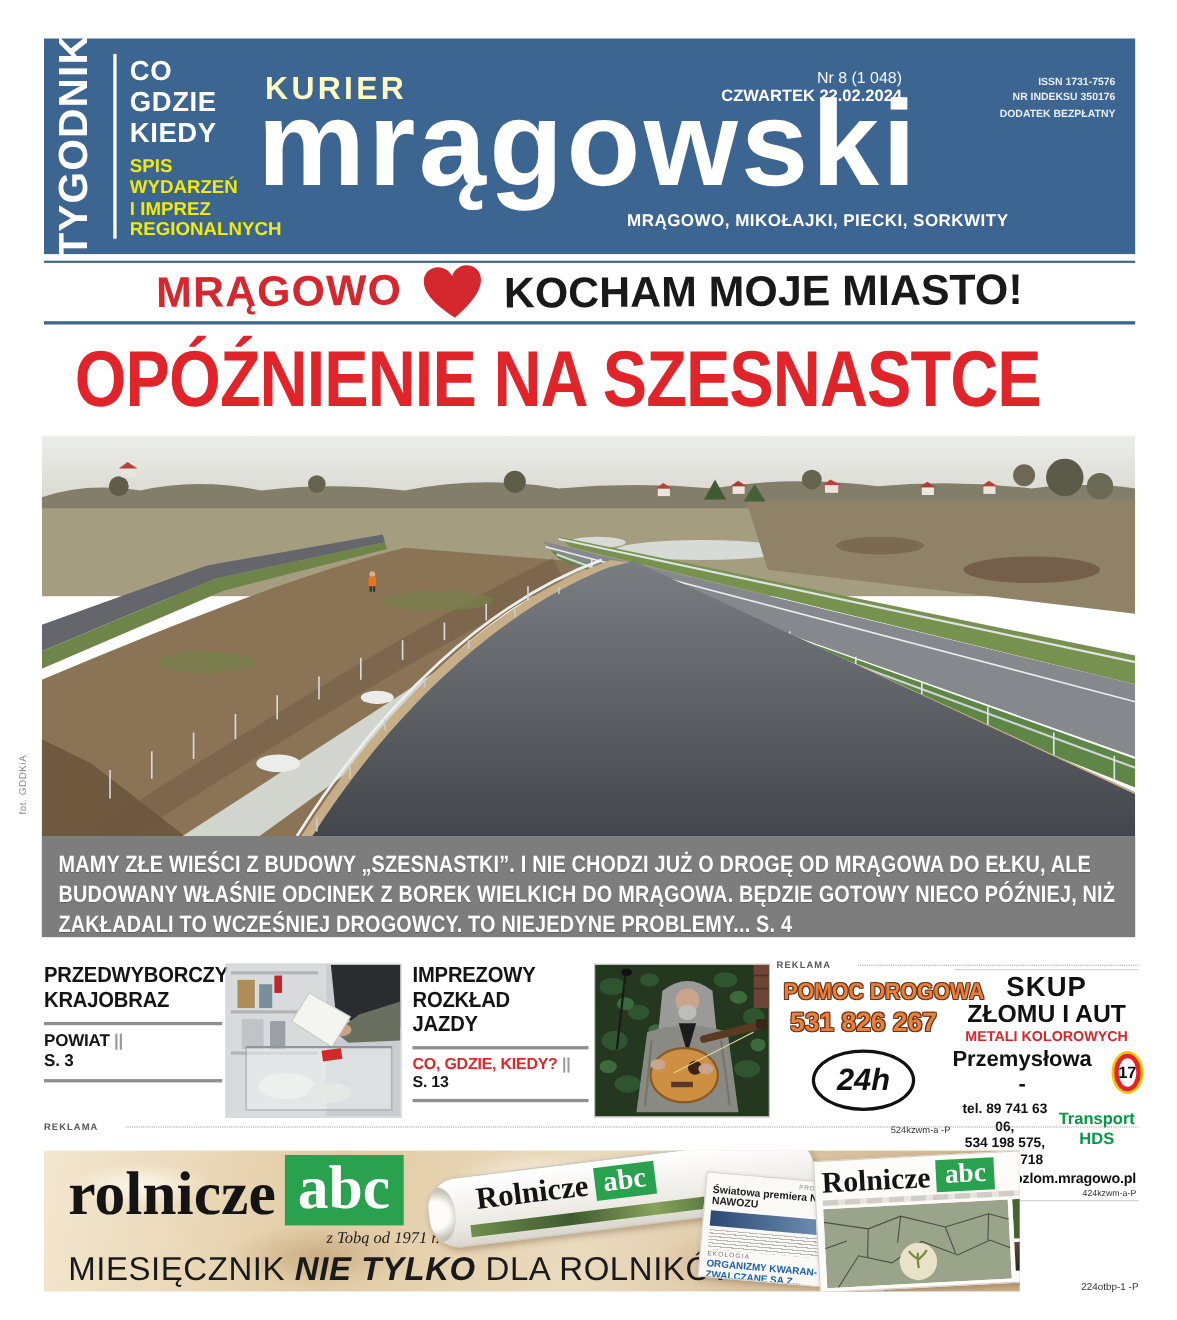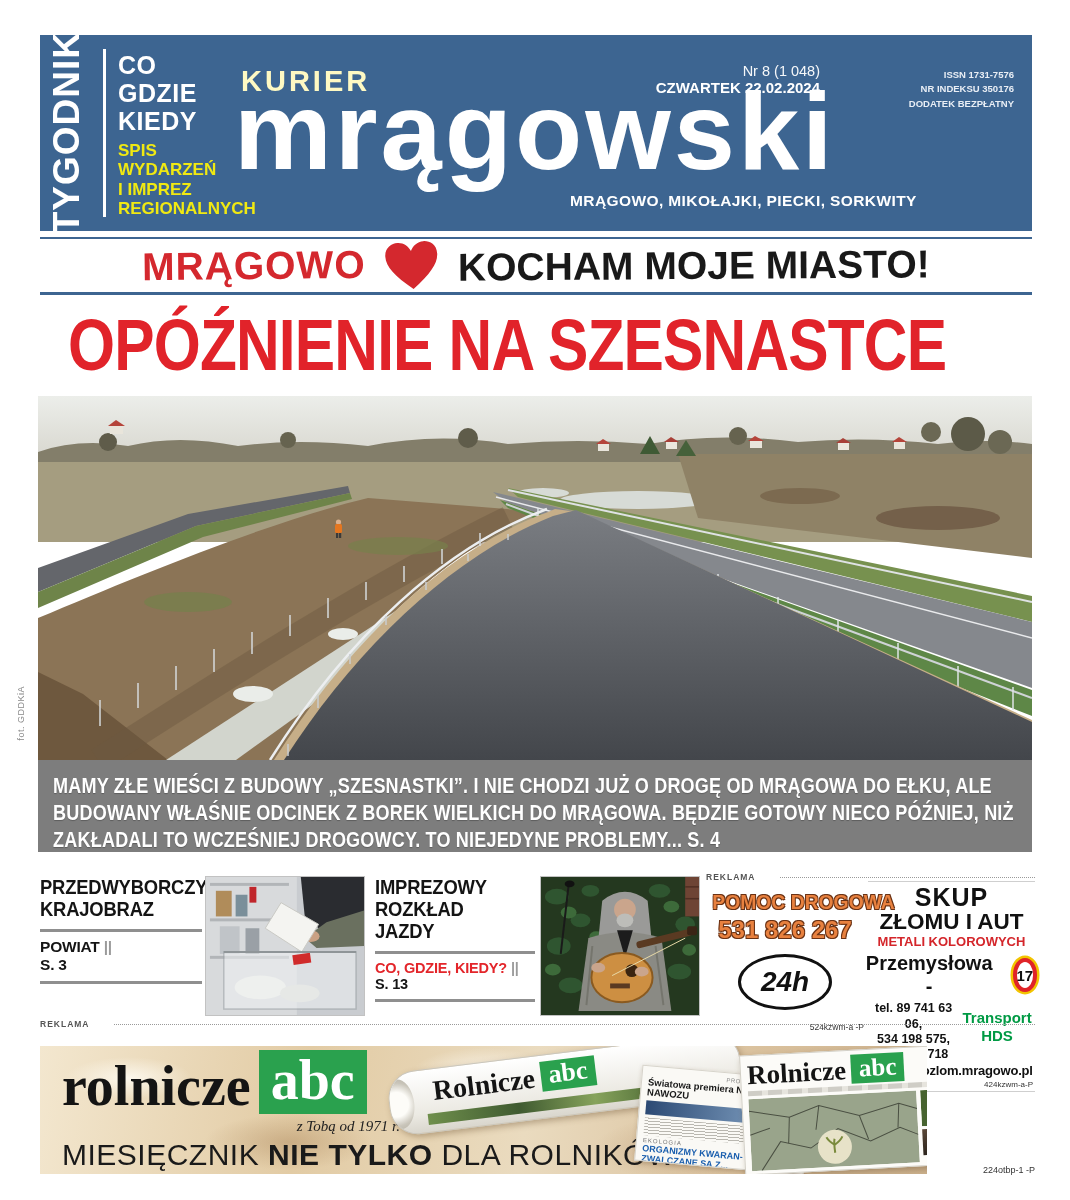--- a/index.html
+++ b/index.html
@@ -110,21 +110,21 @@
         radial-gradient(100px 40px at 92% 30%, rgba(255,250,240,.6), transparent 70%),
         linear-gradient(100deg,#f3e7cf 0%,#e2cba4 30%,#eadbbf 55%,#d9c09c 80%,#ccb18d 100%); margin-top: 12px;}
   .serif{font-family:"Liberation Serif","DejaVu Serif",serif;}
   .rb-logo{position:absolute;left:22px;top:4px;display:flex;align-items:flex-end;gap:8px;}
   .rb-logo .word{font-size:56px;font-weight:700;color:#141414;line-height:1;}
   .abc-box{background:#2aa14e;color:#fff;font-weight:700;display:inline-block;line-height:1;}
   .rb-logo .abc-box{font-size:56px;padding:2px 12px 6px;}
   .rb-since{position:absolute;left:170px;top:72px;width:190px;text-align:right;font-size:15px;
         font-style:italic;color:#222;}
   .rb-tag{position:absolute;left:22px;top:92px;font-size:30px;color:#1a1a1a;letter-spacing:.5px;white-space:nowrap;}
-  .rb-tag .b{font-weight:800;}
+  .rb-tag .b{font-weight:800;font-style:italic;}
 
   .roll{position:absolute;left:348px;top:6px;width:352px;height:62px;transform:rotate(-7deg);
         background:linear-gradient(#ffffff,#eceae3 70%,#d9d6cd);border:1px solid #c9c6bd;
         border-radius:28px;box-shadow:2px 3px 6px rgba(90,60,30,.35);overflow:hidden;}
   .roll-cap{position:absolute;left:-6px;top:6px;width:30px;height:50px;border-radius:50%;
         background:radial-gradient(circle at 40% 50%, #fdfcf8 40%, #c9c5ba 70%, #b4b0a4);}
   .roll-head{position:absolute;left:44px;top:6px;display:flex;align-items:flex-end;gap:6px;}
   .roll-head .word{font-size:28px;font-weight:700;color:#141414;line-height:1;}
   .roll-head .abc-box{font-size:26px;padding:1px 8px 3px;}
   .roll-strip{position:absolute;left:36px;right:10px;top:44px;height:11px;

